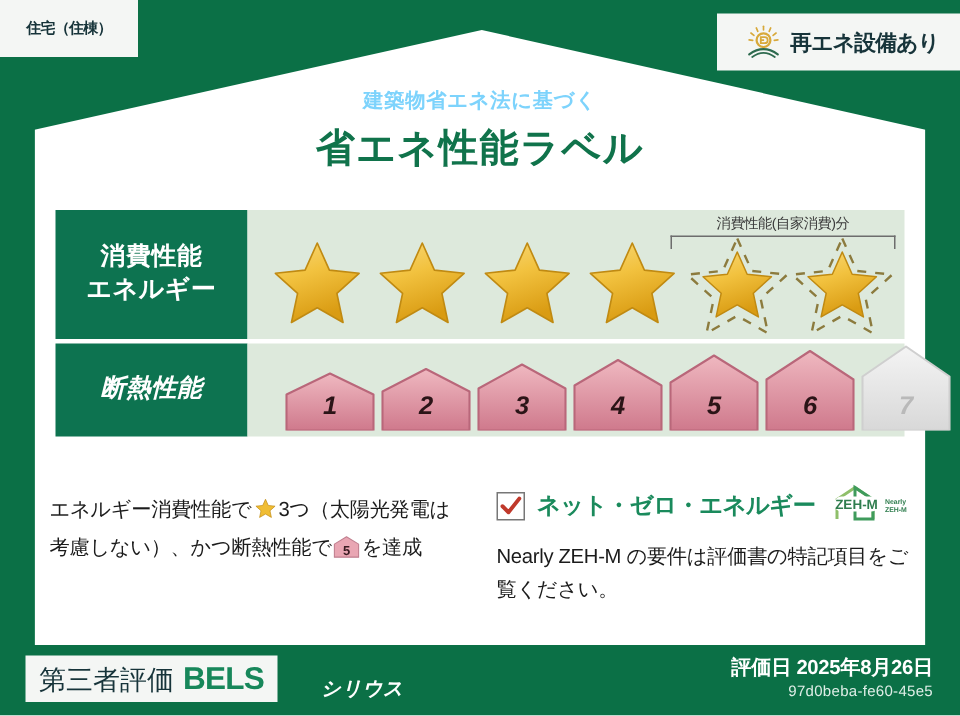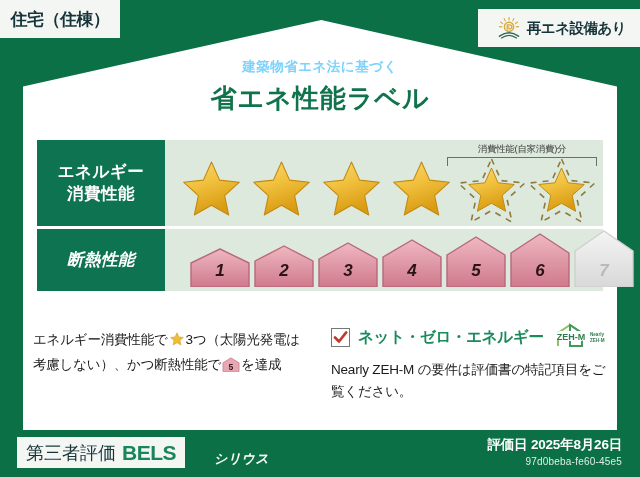--- a/index.html
+++ b/index.html
@@ -26,22 +26,22 @@
   }
   
   .tag {
     position:absolute;
     background:#f4f6f4;
     z-index:4;
     display:flex; align-items:center; justify-content:center;
     white-space:nowrap;
   }
   #tag-left {
-    left:0; top:0; width:120px; height:38px;
-    font-size:17px; font-weight:bold; color:#17343a;
+    left:0; top:0; width:92px; height:38px;
+    font-size:10px; font-weight:bold; color:#17343a;
     letter-spacing:-0.5px;
   }
   #tag-right {
     right:0; top:9px; width:162px; height:38px;
     gap:5px; padding-left:4px;
   }
   #tag-right .tag-text {
     font-size:14.5px; font-weight:bold; color:#17343a;
     letter-spacing:-0.5px;
   }
@@ -194,22 +194,22 @@
 
   <div class="title-wrap">
     <div id="title-sub">建築物省エネ法に基づく</div>
     <div id="title-main">省エネ性能ラベル</div>
   </div>
 
   <div class="rows">
 
     <div class="row" id="row-energy">
       <div class="row-label">
+        <span>消費性能</span>
         <span>エネルギー</span>
-        <span>消費性能</span>
       </div>
       <div class="row-body">
 
         <div class="solar-note">
           <div class="sn-text">消費性能(自家消費)分</div>
           <div class="solar-bracket"></div>
         </div>
 
         <div class="stars">
           <div class="star-cell">

